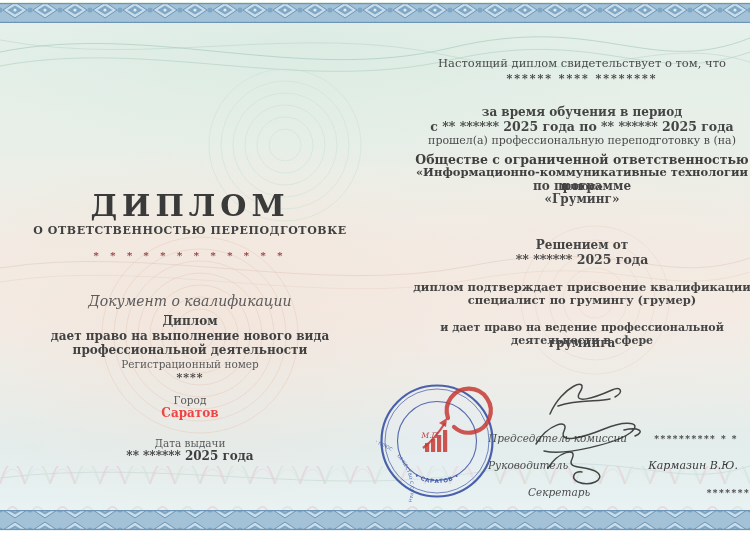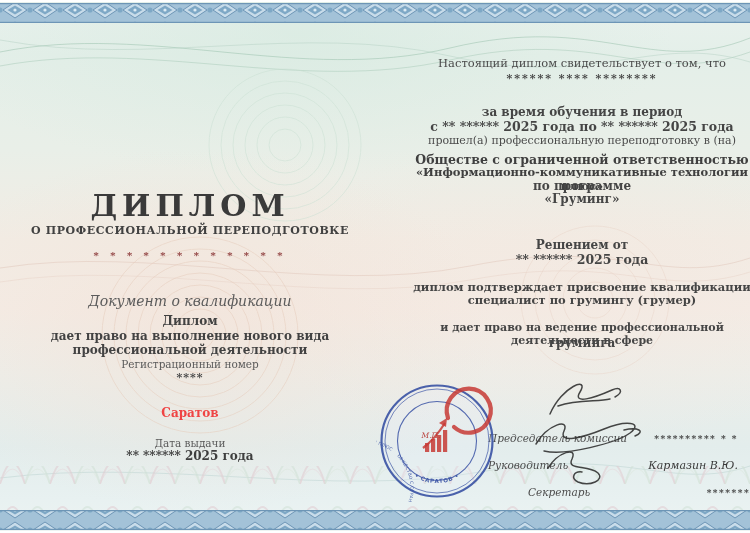--- a/index.html
+++ b/index.html
@@ -122,30 +122,31 @@
         <circle cx="595" cy="300" r="32"></circle>
         <circle cx="595" cy="300" r="46"></circle>
       <circle cx="595" cy="300" r="60"></circle>
         <circle cx="595" cy="300" r="74"></circle>
     </g>
 
     <rect x="0" y="466" width="750" height="44" fill="url(#archPat)"></rect>
   </svg>
 
   <div class="txt lc title">ДИПЛОМ</div>
-  <div class="txt lc subtitle">О ПРОФЕССИОНАЛЬНОЙ ПЕРЕПОДГОТОВКЕ</div>
+  <div class="txt lc subtitle">О ОТВЕТСТВЕННОСТЬЮ ПЕРЕПОДГОТОВКЕ</div>
   <div class="txt lc stars">* * * * * * * * * * * *</div>
   <div class="txt lc docqual">Документ о квалификации</div>
   <div class="txt lc rights">
     <div>Диплом</div>
     <div>дает право на выполнение нового вида</div>
     <div>профессиональной деятельности</div>
   </div>
   <div class="txt lc reg-label">Регистрационный номер</div>
   <div class="txt lc reg-value">****</div>
+  <div class="txt lc city-label">Город</div>
   <div class="txt lc city-value">Саратов</div>
   <div class="txt lc date-label">Дата выдачи</div>
   <div class="txt lc date-value">** ****** 2025 года</div>
 
   <div class="txt rc intro">Настоящий диплом свидетельствует о том, что</div>
   <div class="txt rc holder">****** **** ********</div>
   <div class="txt rc period1">за время обучения в период</div>
   <div class="txt rc period2">с ** ****** 2025 года по ** ****** 2025 года</div>
   <div class="txt rc period3">прошел(а) профессиональную переподготовку в (на)</div>
   <div class="txt rc org1">Обществе с ограниченной ответственностью</div>

